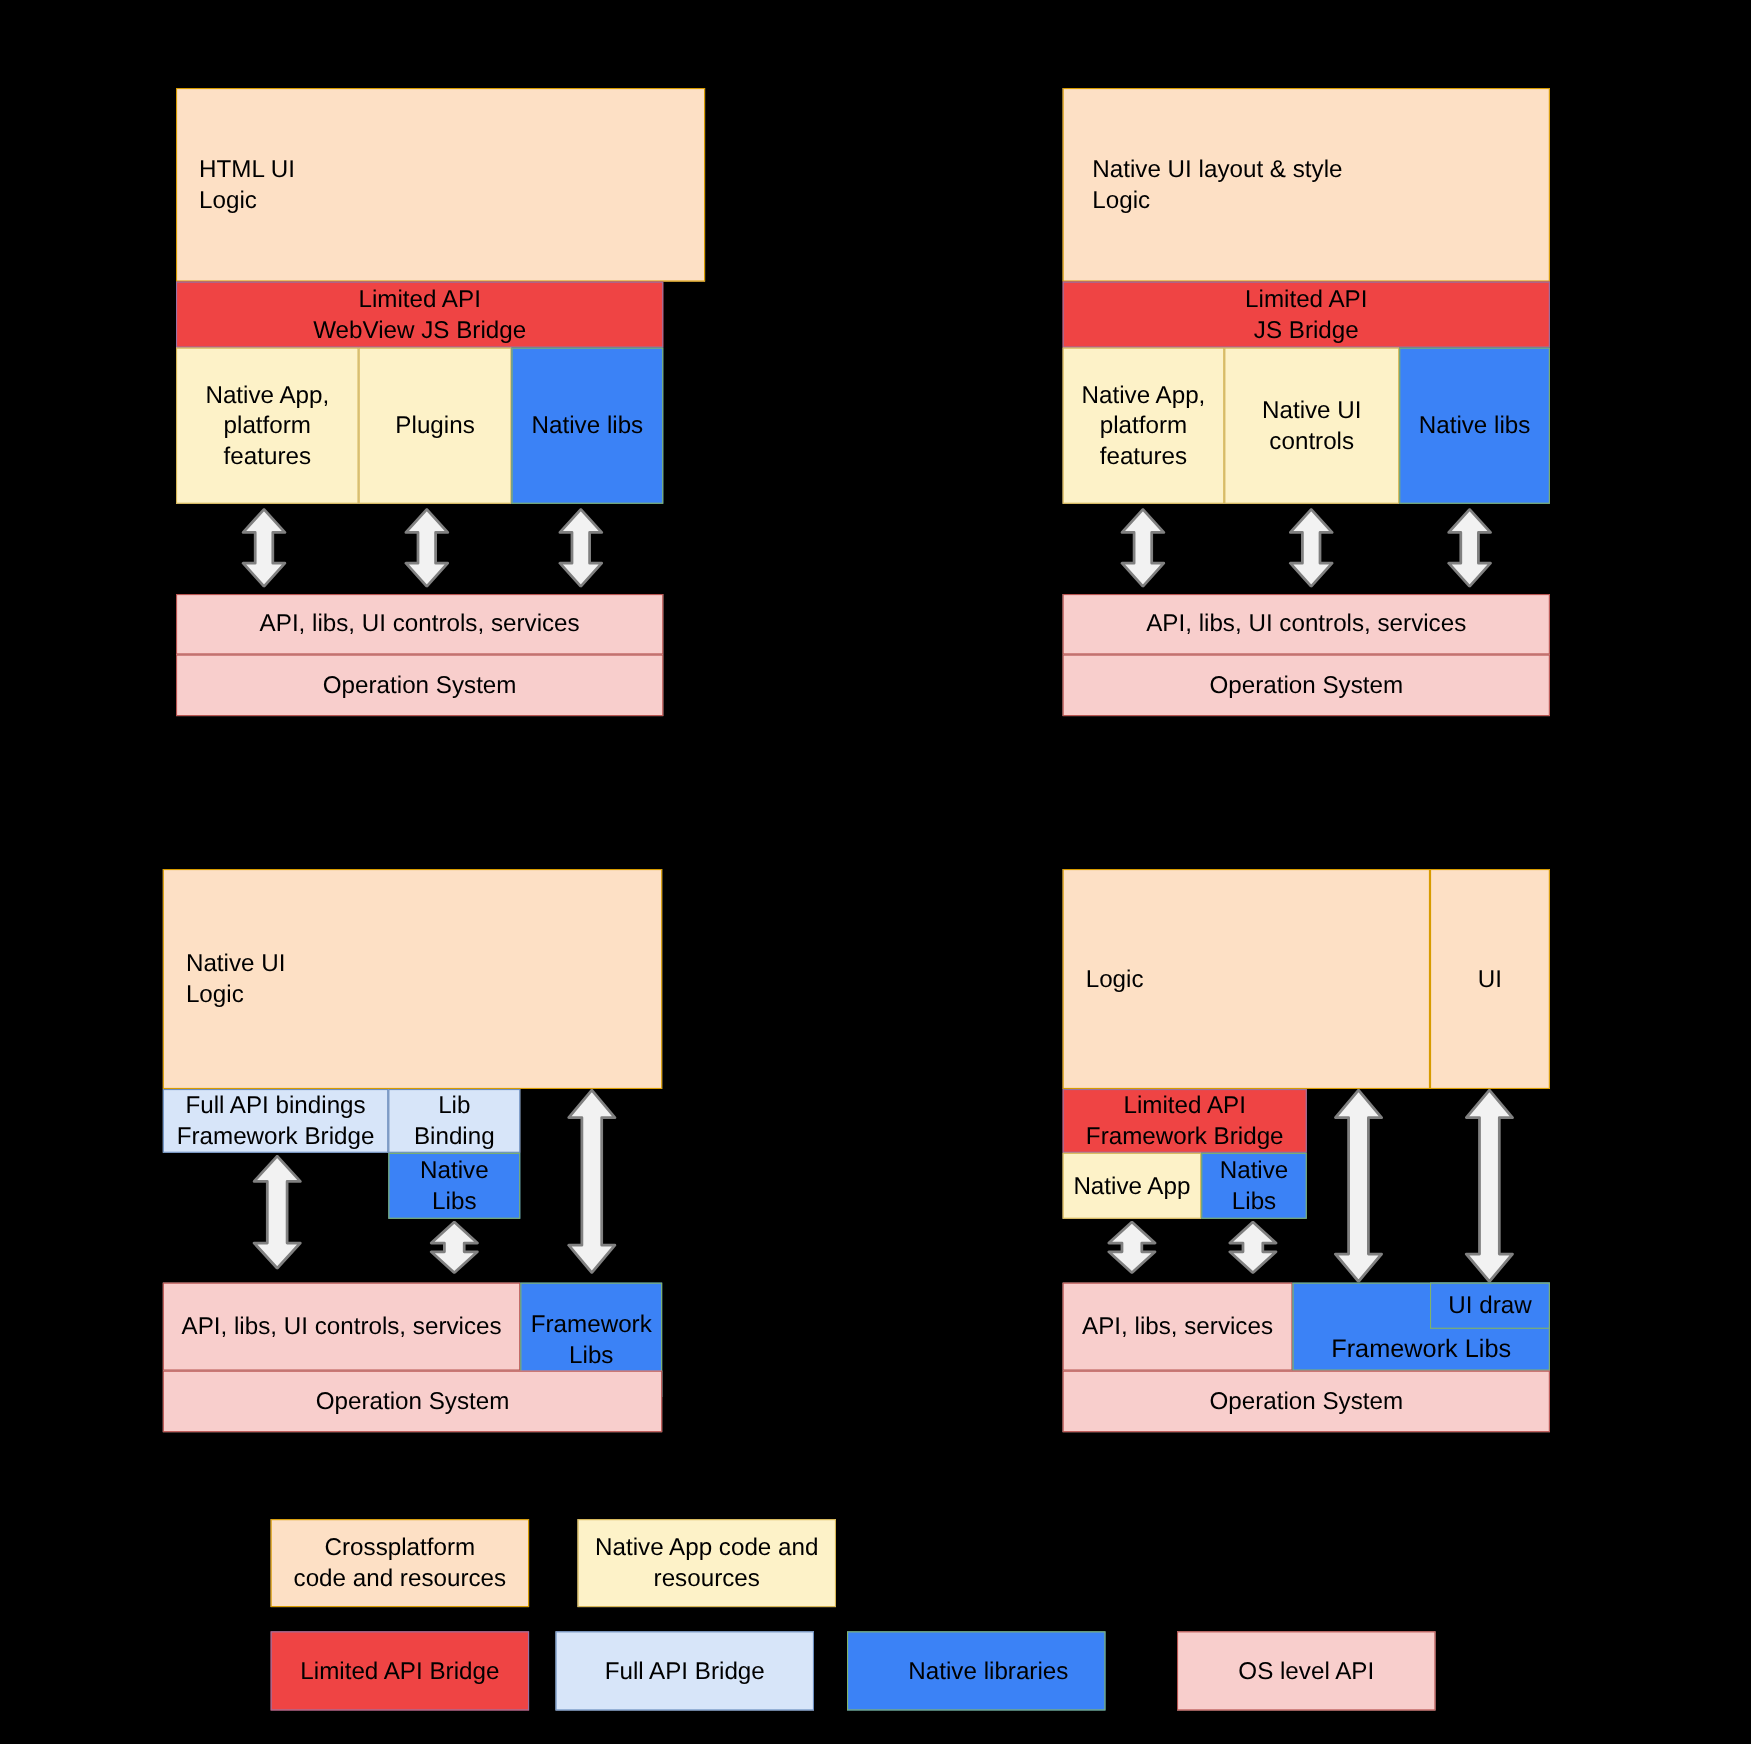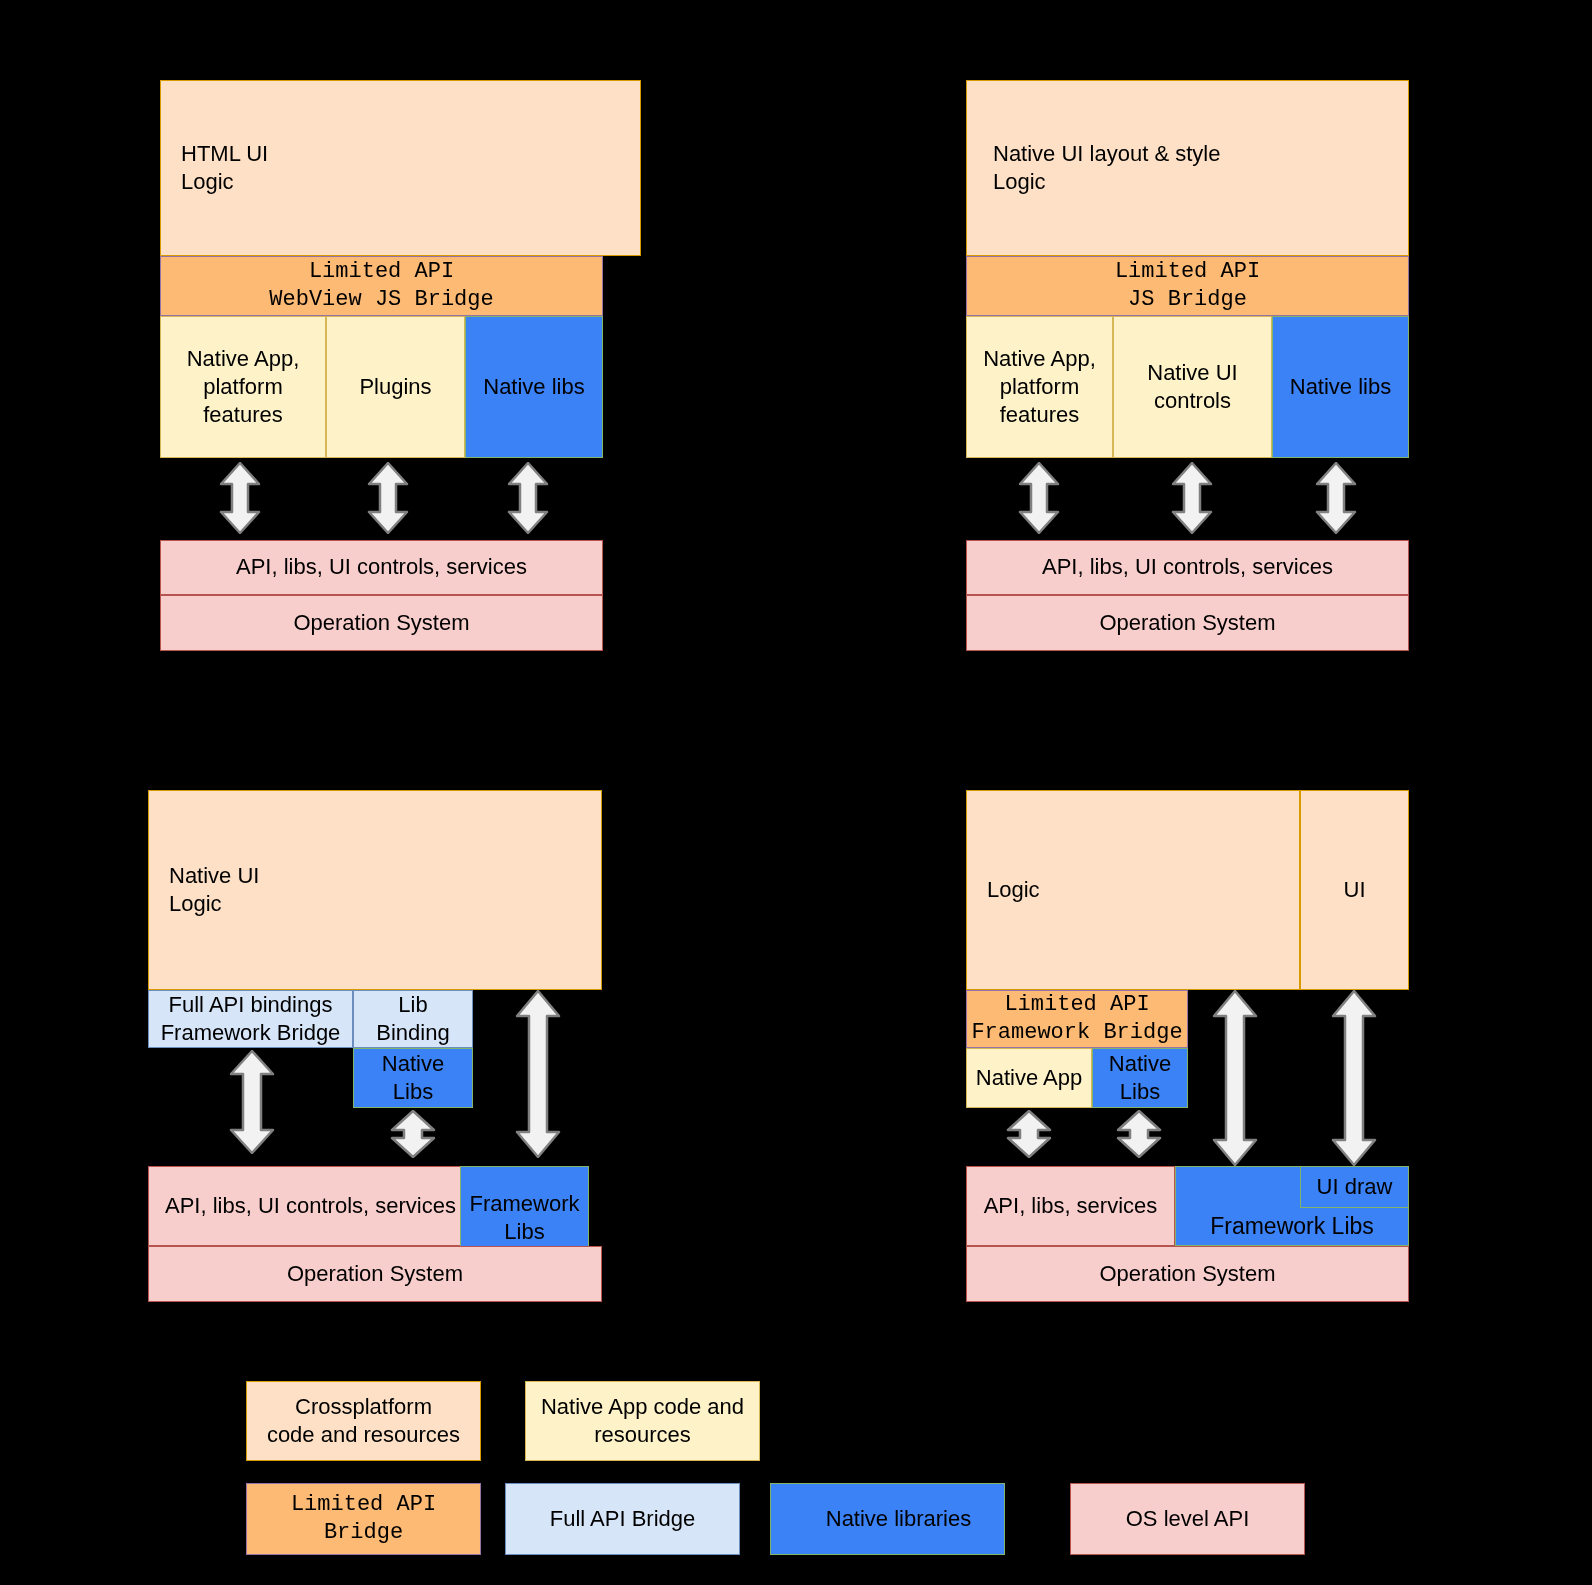--- a/index.html
+++ b/index.html
@@ -26,21 +26,21 @@
     white-space: pre-line;
     border: 1.6px solid #b85c00;
     background: #ffe1c2;
     overflow: hidden;
   }
   .box.left  { justify-content: flex-start; text-align: left; padding-left: 20px; }
 
   
   .c-cross { background: #fde0c5; border-color: #d79b00; }
   .c-app   { background: #fdf2c8; border-color: #d6b656; }
-  .c-lim   { background: #fdba74; border-color: #9673a6; font-family: Liberation Mono, monospace; }
+  .c-lim   { background: #ef4444; border-color: #9673a6; }
   .c-full  { background: #d7e5f9; border-color: #6c8ebf; }
   .c-nat   { background: #3b82f6; border-color: #82b366; }
   .c-os    { background: #f8cecc; border-color: #b85450; }
 
   
   .arrow { position: absolute; }
   .arrow svg { display: block; }
 </style>
 </head>
 <body>
@@ -144,21 +144,21 @@
     </div>
 
     <div class="arrow" style="left:514px; top:990px;">
       <svg width="48" height="168" viewBox="0 0 48 168">
           <polygon points="24,1 45,26 33,26 33,142 45,142 24,167 3,142 15,142 15,26 3,26" fill="#f2f2f2" stroke="#808080" stroke-width="2.5" stroke-linejoin="round"></polygon>
         </svg>
     </div>
 
     <div class="box c-os" style="left:148px; top:1166px; width:325px; height:80px;">API, libs, UI controls, services</div>
 
-    <div class="box c-nat" style="left:460px; top:1166px; width:129px; height:104px;">Framework
+    <div class="box c-nat" style="left:473px; top:1166px; width:129px; height:104px;">Framework
 Libs</div>
 
     <div class="box c-os" style="left:148px; top:1246px; width:454px; height:56px;">Operation System</div>
   </div>
 
   <div>
     <div class="box left c-cross" style="left:966px; top:790px; width:334px; height:200px;">Logic</div>
 
     <div class="box c-cross" style="left:1300px; top:790px; width:109px; height:200px;">UI</div>
 

